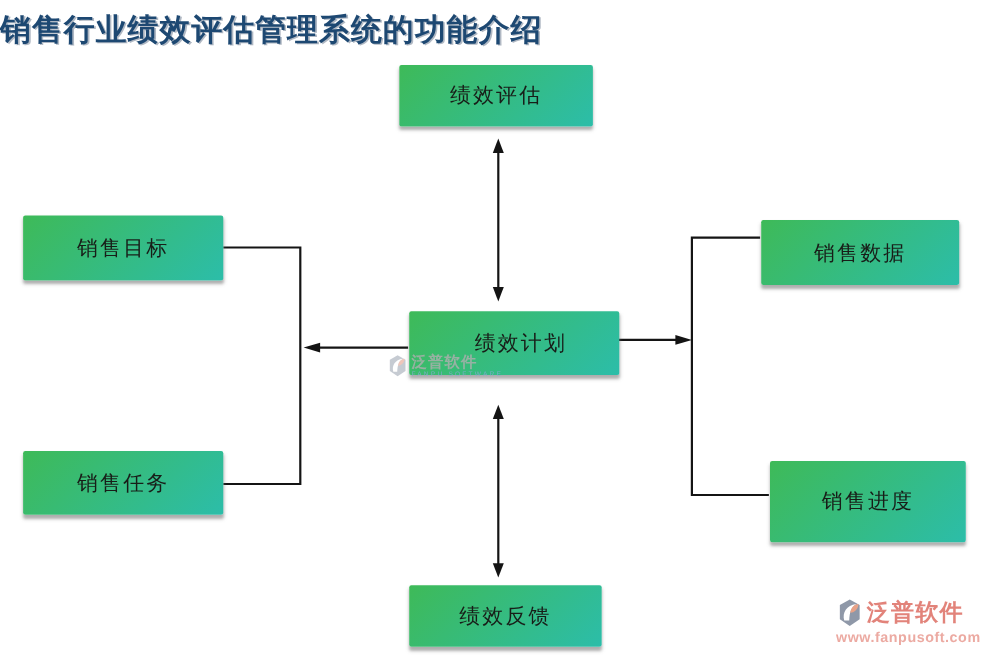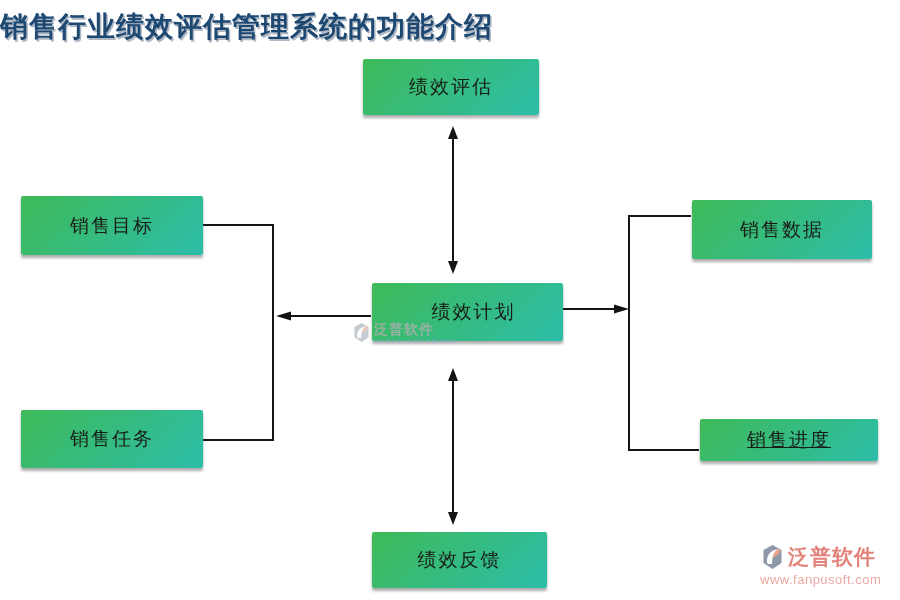--- a/index.html
+++ b/index.html
@@ -19,21 +19,21 @@
     position:absolute;display:flex;align-items:center;justify-content:center;
     background:linear-gradient(135deg,#3eba58 0%,#2cbda9 100%);
     color:#181d18;font-size:19px;letter-spacing:2px;border-radius:2px;
     box-shadow:0 3px 3px rgba(105,105,105,0.55);
   }
   #node-eval{left:363px;top:59px;width:176px;height:56px;align-items:center;}
   #node-goal{left:21px;top:196px;width:182px;height:59px;}
   #node-task{left:21px;top:410px;width:182px;height:58px;justify-content:center;}
   #node-plan{left:372px;top:283px;width:179px;height:58px;padding-left:12px;}
   #node-data{left:692px;top:200px;width:180px;height:59px;}
-  #node-progress{left:700px;top:419px;width:178px;height:42px;text-decoration:underline;}
+  #node-progress{left:700px;top:419px;width:178px;height:74px;}
   #node-feedback{left:372px;top:532px;width:175px;height:56px;}
   .watermark{
     position:absolute;left:352px;top:322px;display:flex;align-items:flex-start;gap:3px;
     pointer-events:none;
   }
   .watermark .wm-text{display:flex;flex-direction:column;line-height:1;}
   .watermark .wm-brand{
     font-size:14px;font-weight:bold;color:rgba(175,175,175,0.8);
     font-family:"Liberation Sans",sans-serif;letter-spacing:1px;
   }
@@ -44,21 +44,21 @@
   .brandmark{
     position:absolute;right:20px;bottom:13px;width:120px;
     font-family:"Liberation Sans",sans-serif;text-align:center;
   }
   .brandmark .bm-row{display:flex;align-items:center;justify-content:flex-start;gap:3px;}
   .brandmark .bm-name{
     font-size:21px;font-weight:bold;color:#e2837a;letter-spacing:1px;white-space:nowrap;
     font-family:"Liberation Serif","DejaVu Serif",serif;
   }
   .brandmark .bm-url{
-    font-size:13px;font-weight:normal;color:#ecaaa2;margin-top:1px;letter-spacing:0.5px;white-space:nowrap;
+    font-size:13px;font-weight:bold;color:#ecaaa2;margin-top:1px;letter-spacing:0.5px;white-space:nowrap;
   }
 </style>
 </head>
 <body>
 
 <div class="stage">
 
   <div class="title">销售行业绩效评估管理系统的功能介绍</div>
 
   <svg class="connectors" viewBox="0 0 900 600">

